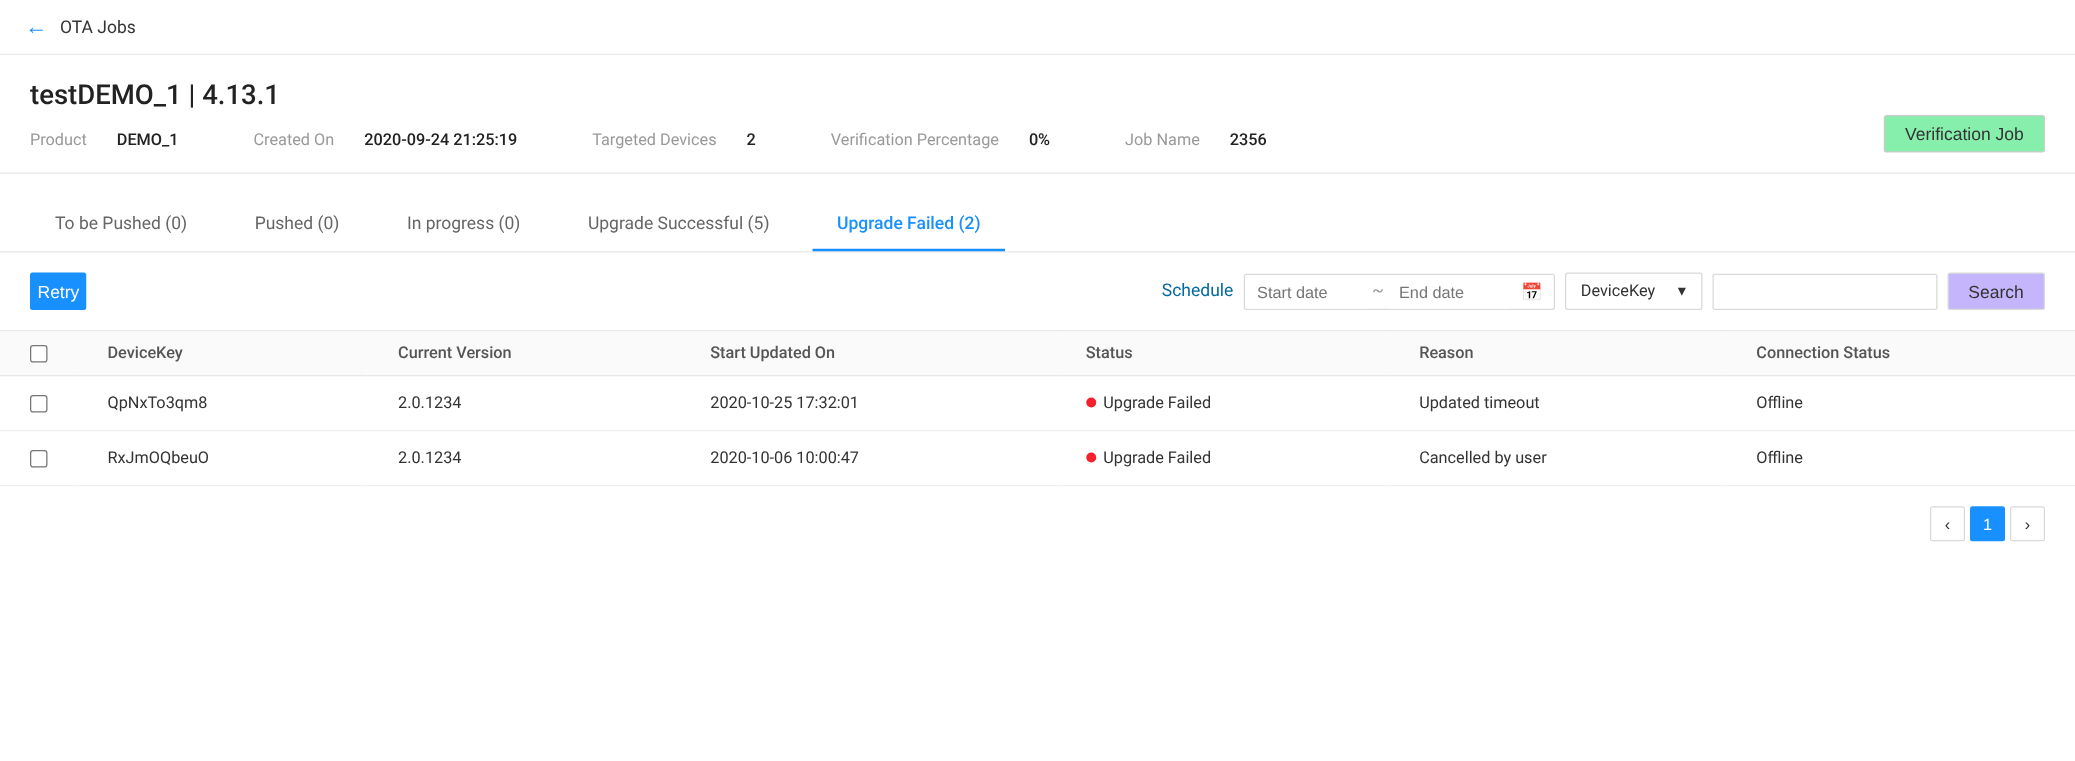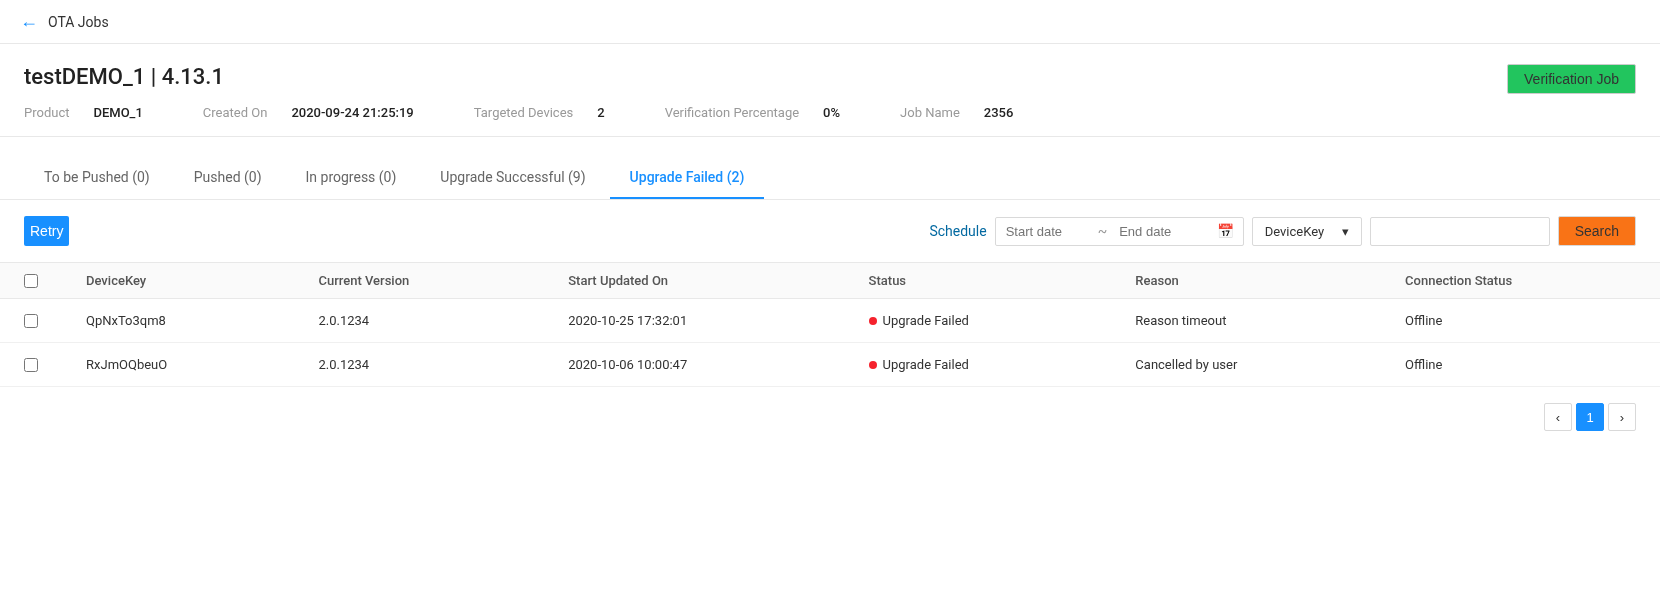--- a/index.html
+++ b/index.html
@@ -35,26 +35,27 @@
       align-items: flex-start;
     }
     .job-title {
       font-size: 22px;
       font-weight: 500;
       color: #222;
       margin-bottom: 16px;
     }
     .verification-job-btn {
       border: 1px solid #ccc;
-      background: #22c55e;
+      background: #86efac;
       padding: 6px 16px;
       font-size: 14px;
       cursor: pointer;
       border-radius: 2px;
       color: #333;
+      margin-top: 28px;
     }
 
     .meta-info {
       display: flex;
       gap: 60px;
       flex-wrap: wrap;
       margin-top: 4px;
     }
     .meta-item {
       display: flex;
@@ -71,21 +72,21 @@
       font-weight: 500;
     }
 
     .tabs-section {
       padding: 0 24px;
       border-bottom: 1px solid #e8e8e8;
       margin-top: 20px;
     }
     .tabs {
       display: flex;
-      gap: 4px;
+      gap: 14px;
     }
     .tab {
       padding: 12px 20px;
       cursor: pointer;
       font-size: 14px;
       color: #666;
       border-bottom: 2px solid transparent;
       white-space: nowrap;
     }
     .tab.active {
@@ -169,21 +170,21 @@
     .search-input {
       border: 1px solid #d9d9d9;
       border-radius: 2px;
       padding: 6px 10px;
       font-size: 13px;
       width: 180px;
       outline: none;
     }
     .search-btn {
       border: 1px solid #d9d9d9;
-      background: #f97316;
+      background: #c4b5fd;
       padding: 6px 16px;
       font-size: 14px;
       cursor: pointer;
       border-radius: 2px;
       color: #333;
     }
 
     .table {
       width: 100%;
       border-collapse: collapse;
@@ -307,21 +308,21 @@
     </div>
   </div>
   <button class="verification-job-btn">Verification Job</button>
 </div>
 
 <div class="tabs-section">
   <div class="tabs">
     <div class="tab">To be Pushed (0)</div>
     <div class="tab">Pushed (0)</div>
     <div class="tab">In progress (0)</div>
-    <div class="tab">Upgrade Successful (9)</div>
+    <div class="tab">Upgrade Successful (5)</div>
     <div class="tab active">Upgrade Failed (2)</div>
   </div>
 </div>
 
 <div class="toolbar">
   <button class="retry-btn">Retry</button>
   <div class="schedule-area">
     <span class="schedule-label">Schedule</span>
     <div class="date-range">
       <input type="text" class="date-input" style="border: none; width: 100px;" placeholder="Start date">
@@ -360,21 +361,21 @@
       <div class="checkbox-cell">
         <input type="checkbox" style="">
       </div>
     </td>
     <td>QpNxTo3qm8</td>
     <td>2.0.1234</td>
     <td>2020-10-25 17:32:01</td>
     <td class="status-failed">
       <span class="status-dot"></span>Upgrade Failed
     </td>
-    <td class="reason-timeout">Reason timeout</td>
+    <td class="reason-timeout">Updated timeout</td>
     <td class="connection-offline">Offline</td>
   </tr>
       <tr>
     <td>
       <div class="checkbox-cell">
         <input type="checkbox" style="">
       </div>
     </td>
     <td>RxJmOQbeuO</td>
     <td>2.0.1234</td>

